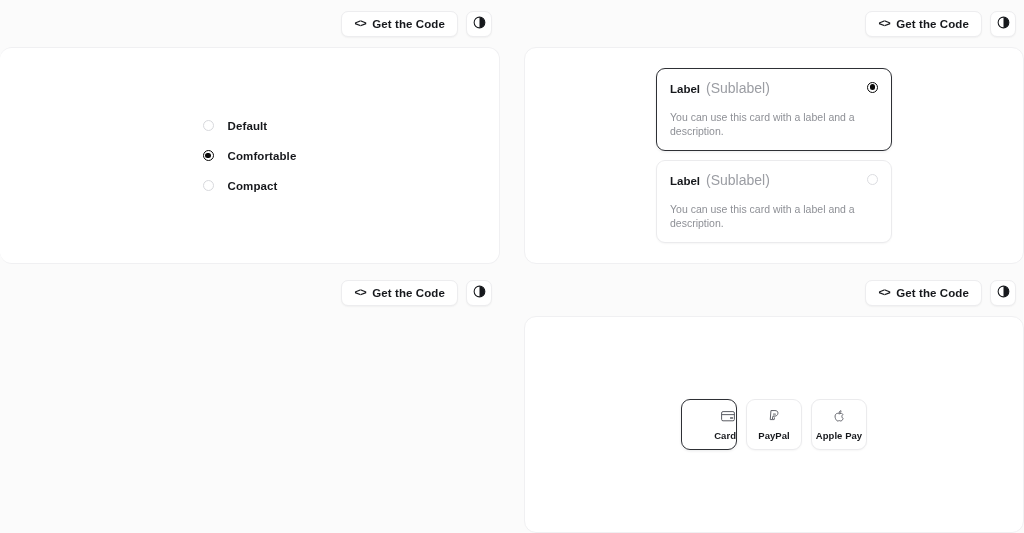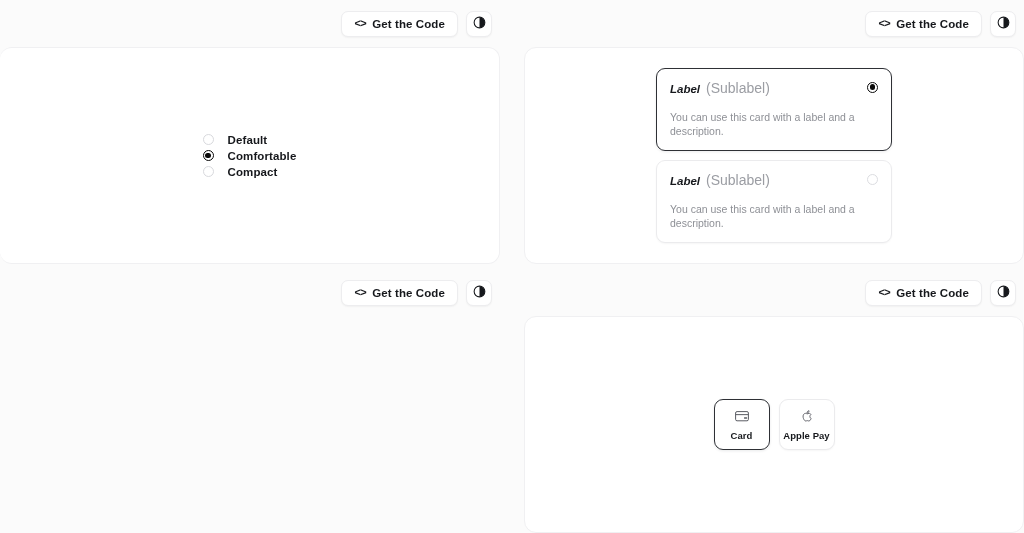--- a/index.html
+++ b/index.html
@@ -103,21 +103,21 @@
     min-height: 0;
     overflow: hidden;
   }
 
   .cell-tl .panel { border-left: none; border-top-left-radius: 12px; border-bottom-left-radius: 12px; }
 
   
   .radio-group {
     display: flex;
     flex-direction: column;
-    gap: 4px;
+    gap: 18px;
     justify-content: space-between;
   }
 
   .radio-row {
     display: flex;
     align-items: center;
     gap: 14px;
     cursor: pointer;
   }
 
@@ -179,21 +179,20 @@
     display: flex;
     align-items: baseline;
     gap: 6px;
     padding-right: 22px;
   }
 
   .card-label {
     font-size: 11.5px;
     font-weight: 700;
     color: #16181c;
-    font-style: italic;
   }
 
   .card-sublabel {
     font-size: 14px;
     font-weight: 400;
     color: #9b9da3;
   }
 
   .card-desc {
     margin-top: 14px;
@@ -282,20 +281,21 @@
     align-items: center;
     justify-content: center;
     gap: 6px;
     cursor: pointer;
     box-shadow: 0 1px 2px rgba(16,18,28,0.04);
   }
 
   .pay-tile.selected {
     border-color: #2e3035;
     box-shadow: 0 1px 3px rgba(16,18,28,0.09);
+    align-items: flex-end;
   }
 
   .pay-icon {
     display: flex;
     align-items: center;
     justify-content: center;
     height: 16px;
     color: #4a4c52;
   }
 
@@ -429,20 +429,30 @@
             <span class="pay-icon">
               <svg width="16" height="16" viewBox="0 0 20 20" aria-hidden="true">
                 <rect x="2" y="4.5" width="16" height="11.5" rx="1.8" fill="none" stroke="#5a5c63" stroke-width="1.25"></rect>
                 <line x1="2" y1="8.3" x2="18" y2="8.3" stroke="#5a5c63" stroke-width="1.25"></line>
                 <rect x="12.4" y="11.6" width="4.1" height="1.9" rx="0.6" fill="#5a5c63"></rect>
               </svg>
             </span>
             <span class="pay-label">Card</span>
           </div>
 
+          <div class="pay-tile">
+            <span class="pay-icon">
+              <svg width="16" height="16" viewBox="0 0 20 20" aria-hidden="true">
+                <path d="M6.2 3.2h5.0c2.5 0 4.0 1.3 3.7 3.5c-0.3 2.3-2.0 3.6-4.4 3.6H8.6l-0.7 4.2H5.3z" fill="none" stroke="#5a5c63" stroke-width="1.2" stroke-linejoin="round"></path>
+                <path d="M8.9 6.6h2.1c1.0 0 1.6 0.5 1.5 1.4c-0.1 1.0-0.9 1.5-1.9 1.5H8.5z" fill="#5a5c63" opacity="0.55"></path>
+                <path d="M7.9 14.5h2.3l0.45-2.7" fill="none" stroke="#5a5c63" stroke-width="1.2" stroke-linejoin="round"></path>
+              </svg>
+            </span>
+            <span class="pay-label">PayPal</span>
+          </div>
 
           <div class="pay-tile">
             <span class="pay-icon">
               <svg width="16" height="16" viewBox="0 0 20 20" aria-hidden="true">
                 <path d="M13.6 10.6c0-1.7 1.3-2.5 1.4-2.6c-0.8-1.1-1.9-1.3-2.3-1.3c-1.0-0.1-1.9 0.6-2.4 0.6c-0.5 0-1.3-0.6-2.1-0.6c-1.1 0-2.1 0.6-2.6 1.6c-1.1 1.9-0.3 4.8 0.8 6.4c0.5 0.8 1.2 1.6 2.0 1.6c0.8 0 1.1-0.5 2.0-0.5c0.9 0 1.2 0.5 2.0 0.5c0.8 0 1.4-0.8 1.9-1.5c0.6-0.9 0.8-1.7 0.9-1.8C15.0 12.9 13.6 12.4 13.6 10.6z" fill="none" stroke="#5a5c63" stroke-width="1.15" stroke-linejoin="round"></path>
                 <path d="M11.9 5.4c0.4-0.5 0.7-1.2 0.6-2.0c-0.6 0-1.4 0.4-1.9 1.0c-0.4 0.5-0.7 1.2-0.6 1.9C10.7 6.4 11.4 6.0 11.9 5.4z" fill="none" stroke="#5a5c63" stroke-width="1.15" stroke-linejoin="round"></path>
               </svg>
             </span>
             <span class="pay-label">Apple Pay</span>
           </div>

